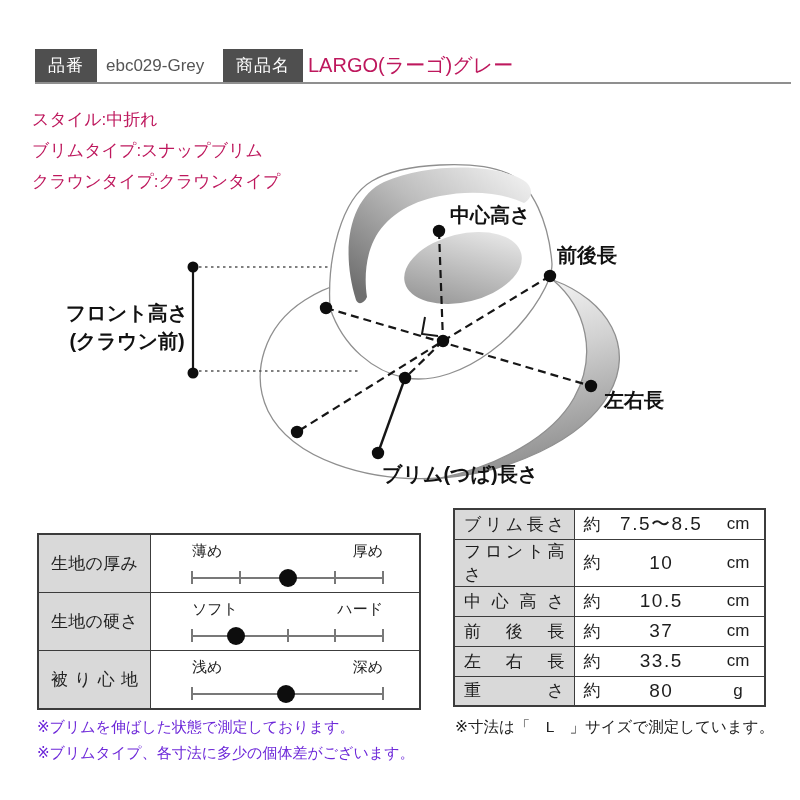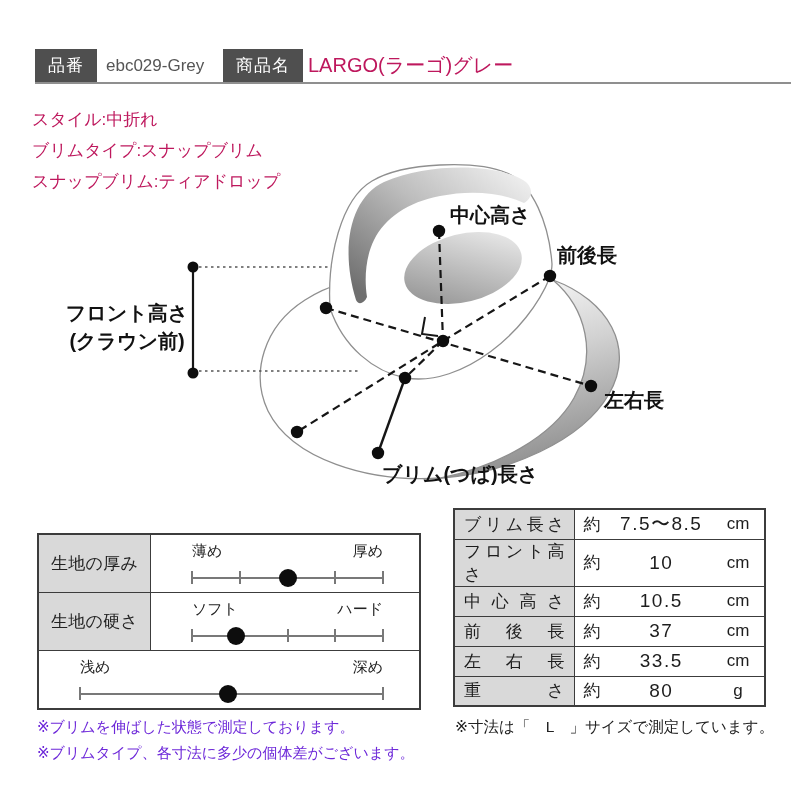--- a/index.html
+++ b/index.html
@@ -83,21 +83,21 @@
 <div class="header">
   <div class="badge">品番</div>
   <div class="hval part">ebc029-Grey</div>
   <div class="badge prod-badge">商品名</div>
   <div class="hval prod">LARGO(ラーゴ)グレー</div>
 </div>
 
 <div class="specs">
   <div>スタイル:中折れ</div>
   <div>ブリムタイプ:スナップブリム</div>
-  <div>スナップブリム:ティアドロップ</div>
+  <div>クラウンタイプ:クラウンタイプ</div>
 </div>
 
 <svg class="diagram" width="800" height="510" viewBox="0 0 800 510">
   <defs>
     <linearGradient id="g-band" x1="0.1" y1="0" x2="0.35" y2="1">
       <stop offset="0" stop-color="#ffffff"></stop>
       <stop offset="0.45" stop-color="#d2d2d2"></stop>
       <stop offset="1" stop-color="#8d8d8d"></stop>
     </linearGradient>
     <linearGradient id="g-crescent" x1="0" y1="0.85" x2="0.9" y2="0">
@@ -204,20 +204,23 @@
       <div class="tick" style="left: 0%;"></div>
           <div class="tick" style="left: 25%;"></div>
           <div class="tick" style="left: 50%;"></div>
           <div class="tick" style="left: 75%;"></div>
           <div class="tick" style="left: 100%;"></div>
           <div class="sdot" style="left: 23%;"></div>
         </div>
     </div>
   </div>
   <div class="srow">
+    <div class="slabel">
+      <span>被り心地</span>
+    </div>
     <div class="scell">
       <div class="sends">
         <span>浅め</span>
         <span>深め</span>
       </div>
       <div class="strack">
         <div class="sline"></div>
       <div class="tick" style="left: 0%;"></div>
           <div class="tick" style="left: 100%;"></div>
           <div class="sdot" style="left: 49%;"></div>

